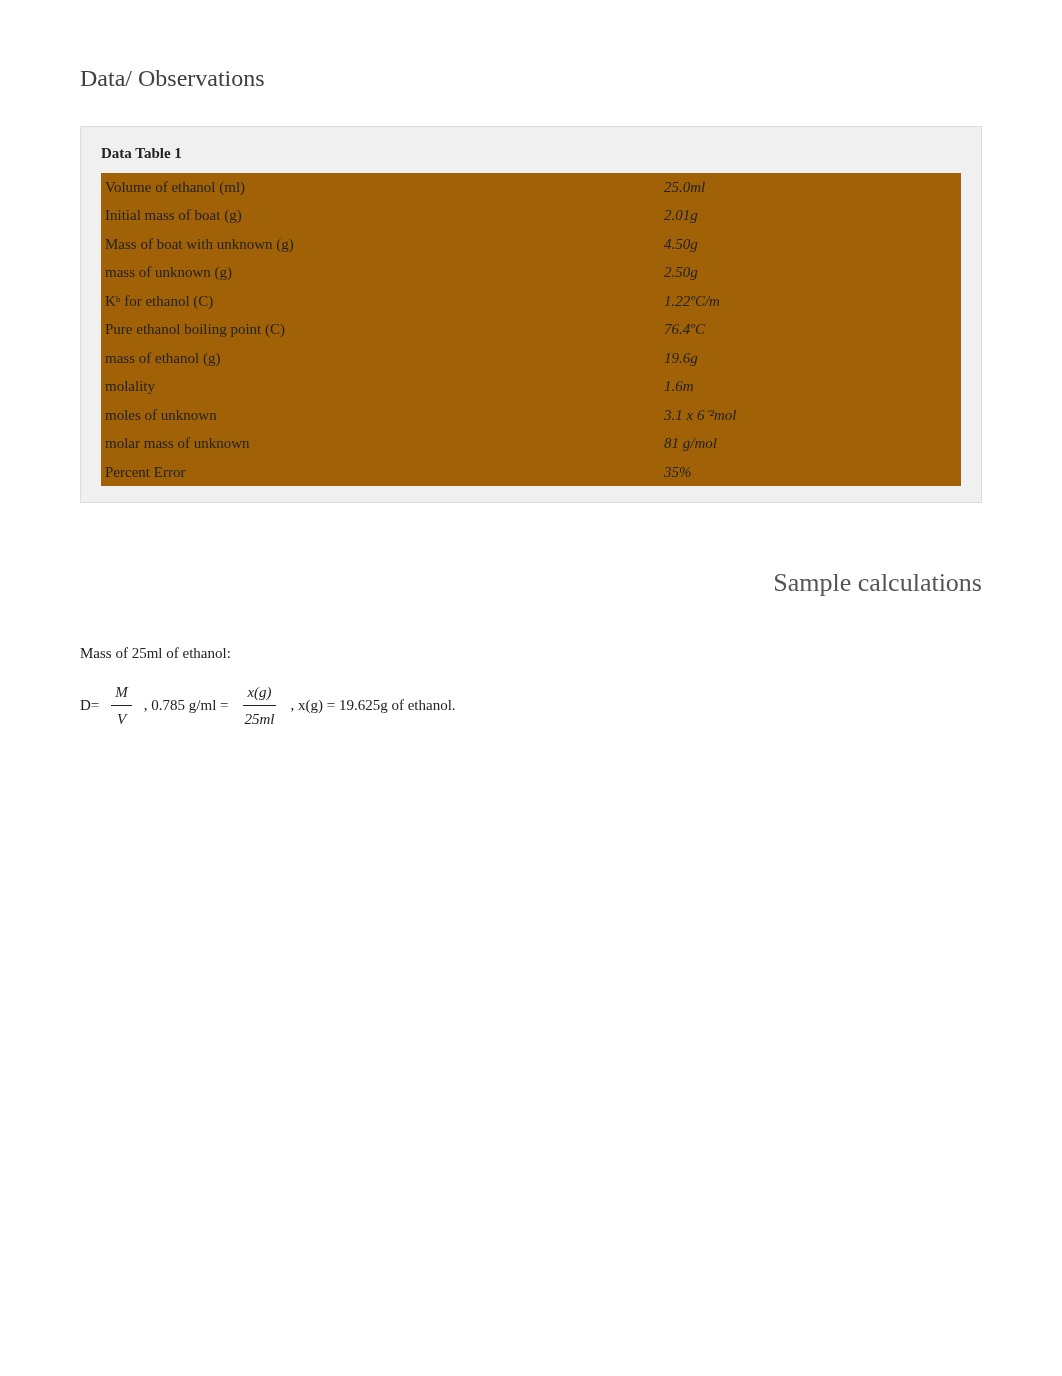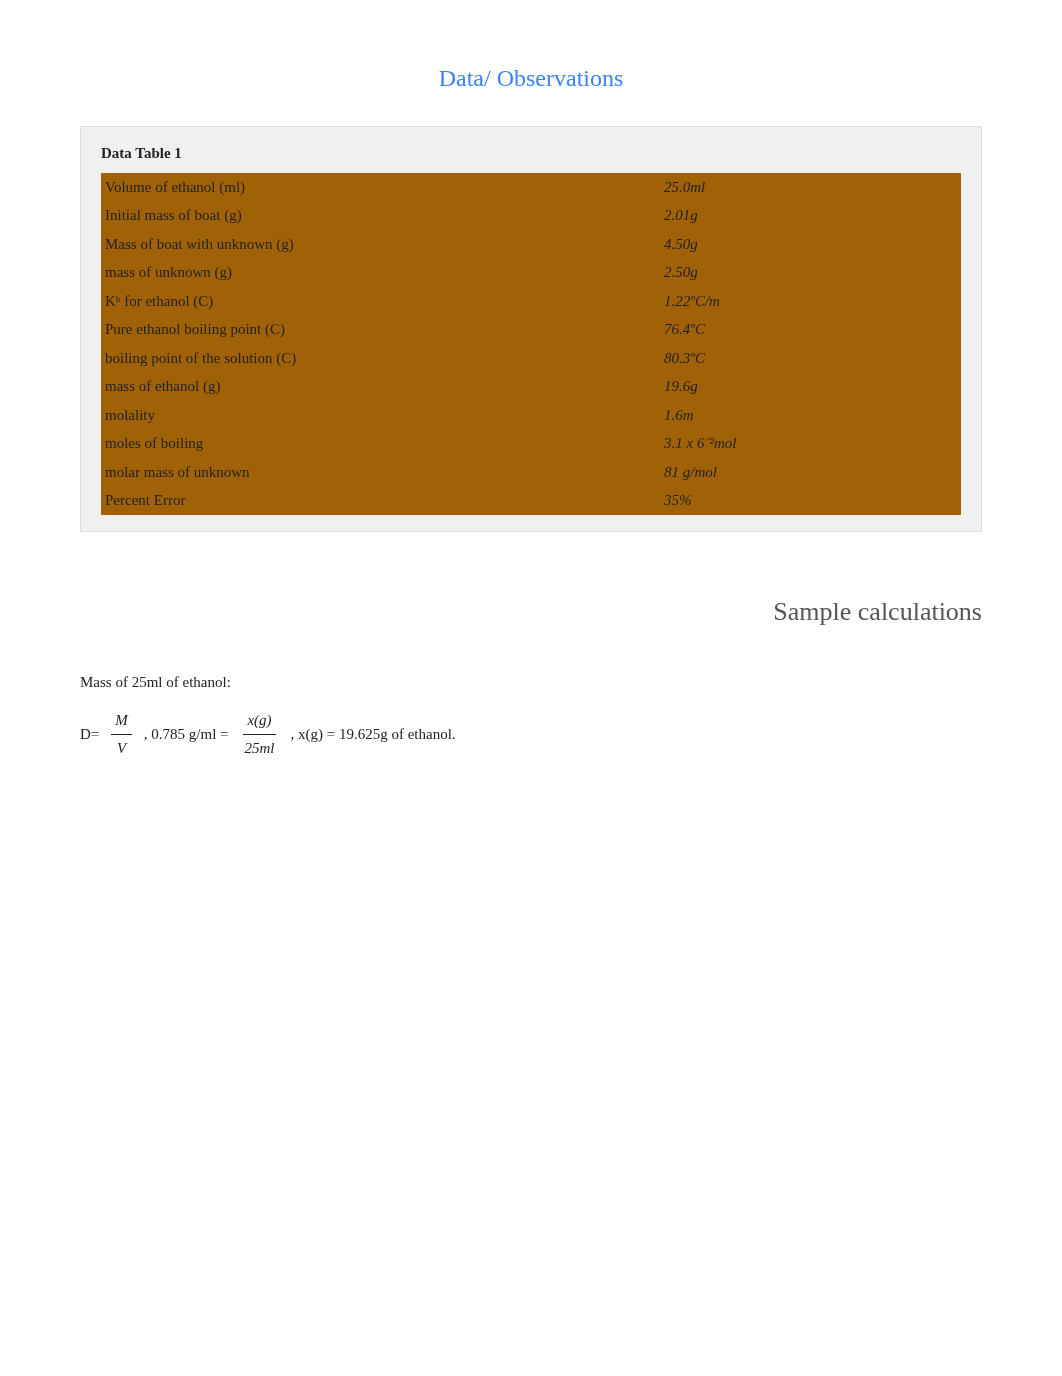--- a/index.html
+++ b/index.html
@@ -16,22 +16,21 @@
       line-height: 1.5;
       width: 1062px;
       min-height: 1376px;
       padding: 60px 80px;
     }
 
     .page-title {
       font-size: 24px;
       font-weight: normal;
       margin-bottom: 30px;
-      color: #3b82f6;
-      text-align: center;
+      color: #404040;
     }
 
     .data-table-container {
       background: #f0f0f0;
       border: 1px solid #ddd;
       padding: 15px 20px 16px 20px;
       margin-bottom: 40px;
     }
 
     .data-table-title {
@@ -134,33 +133,29 @@
         </tr>
         <tr>
           <td>Kᵇ for ethanol (C)</td>
           <td>1.22ºC/m</td>
         </tr>
         <tr>
           <td>Pure ethanol boiling point (C)</td>
           <td>76.4ºC</td>
         </tr>
         <tr>
-          <td>boiling point of the solution (C)</td>
-          <td>80.3ºC</td>
-        </tr>
-        <tr>
           <td>mass of ethanol (g)</td>
           <td>19.6g</td>
         </tr>
         <tr>
           <td>molality</td>
           <td>1.6m</td>
         </tr>
         <tr>
-          <td>moles of boiling</td>
+          <td>moles of unknown</td>
           <td>3.1 x 6⁻²mol</td>
         </tr>
         <tr>
           <td>molar mass of unknown</td>
           <td>81 g/mol</td>
         </tr>
         <tr>
           <td>Percent Error</td>
           <td>35%</td>
         </tr>

